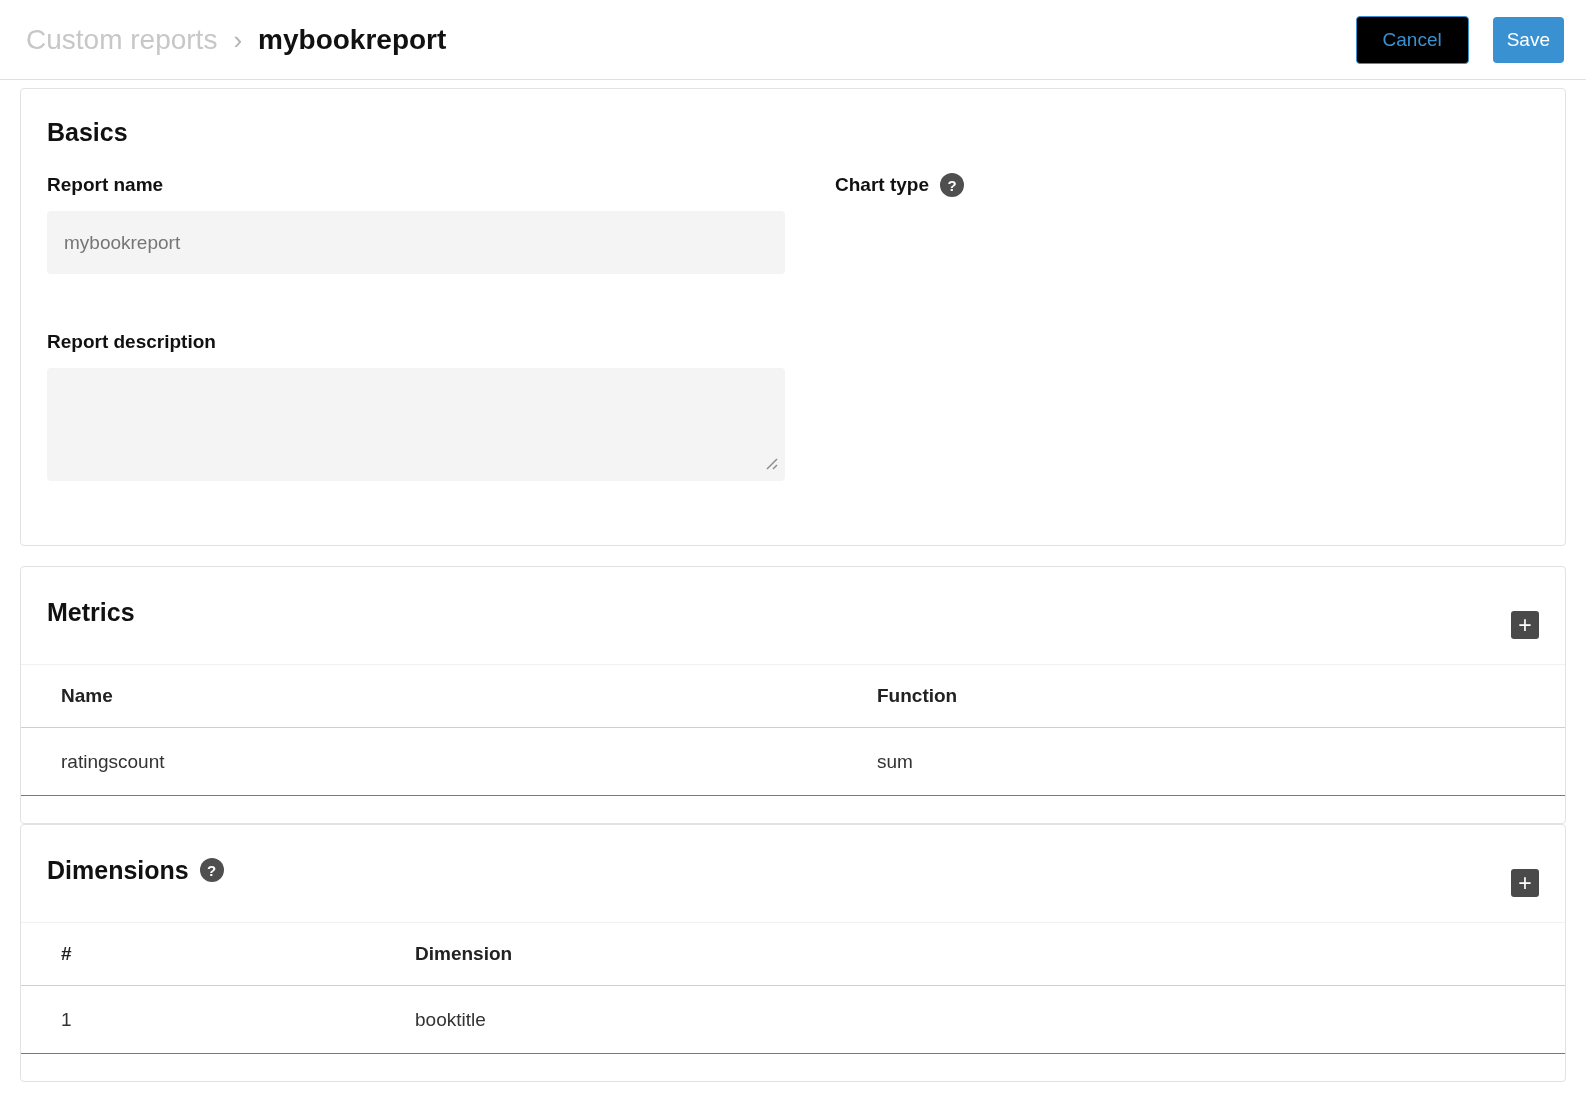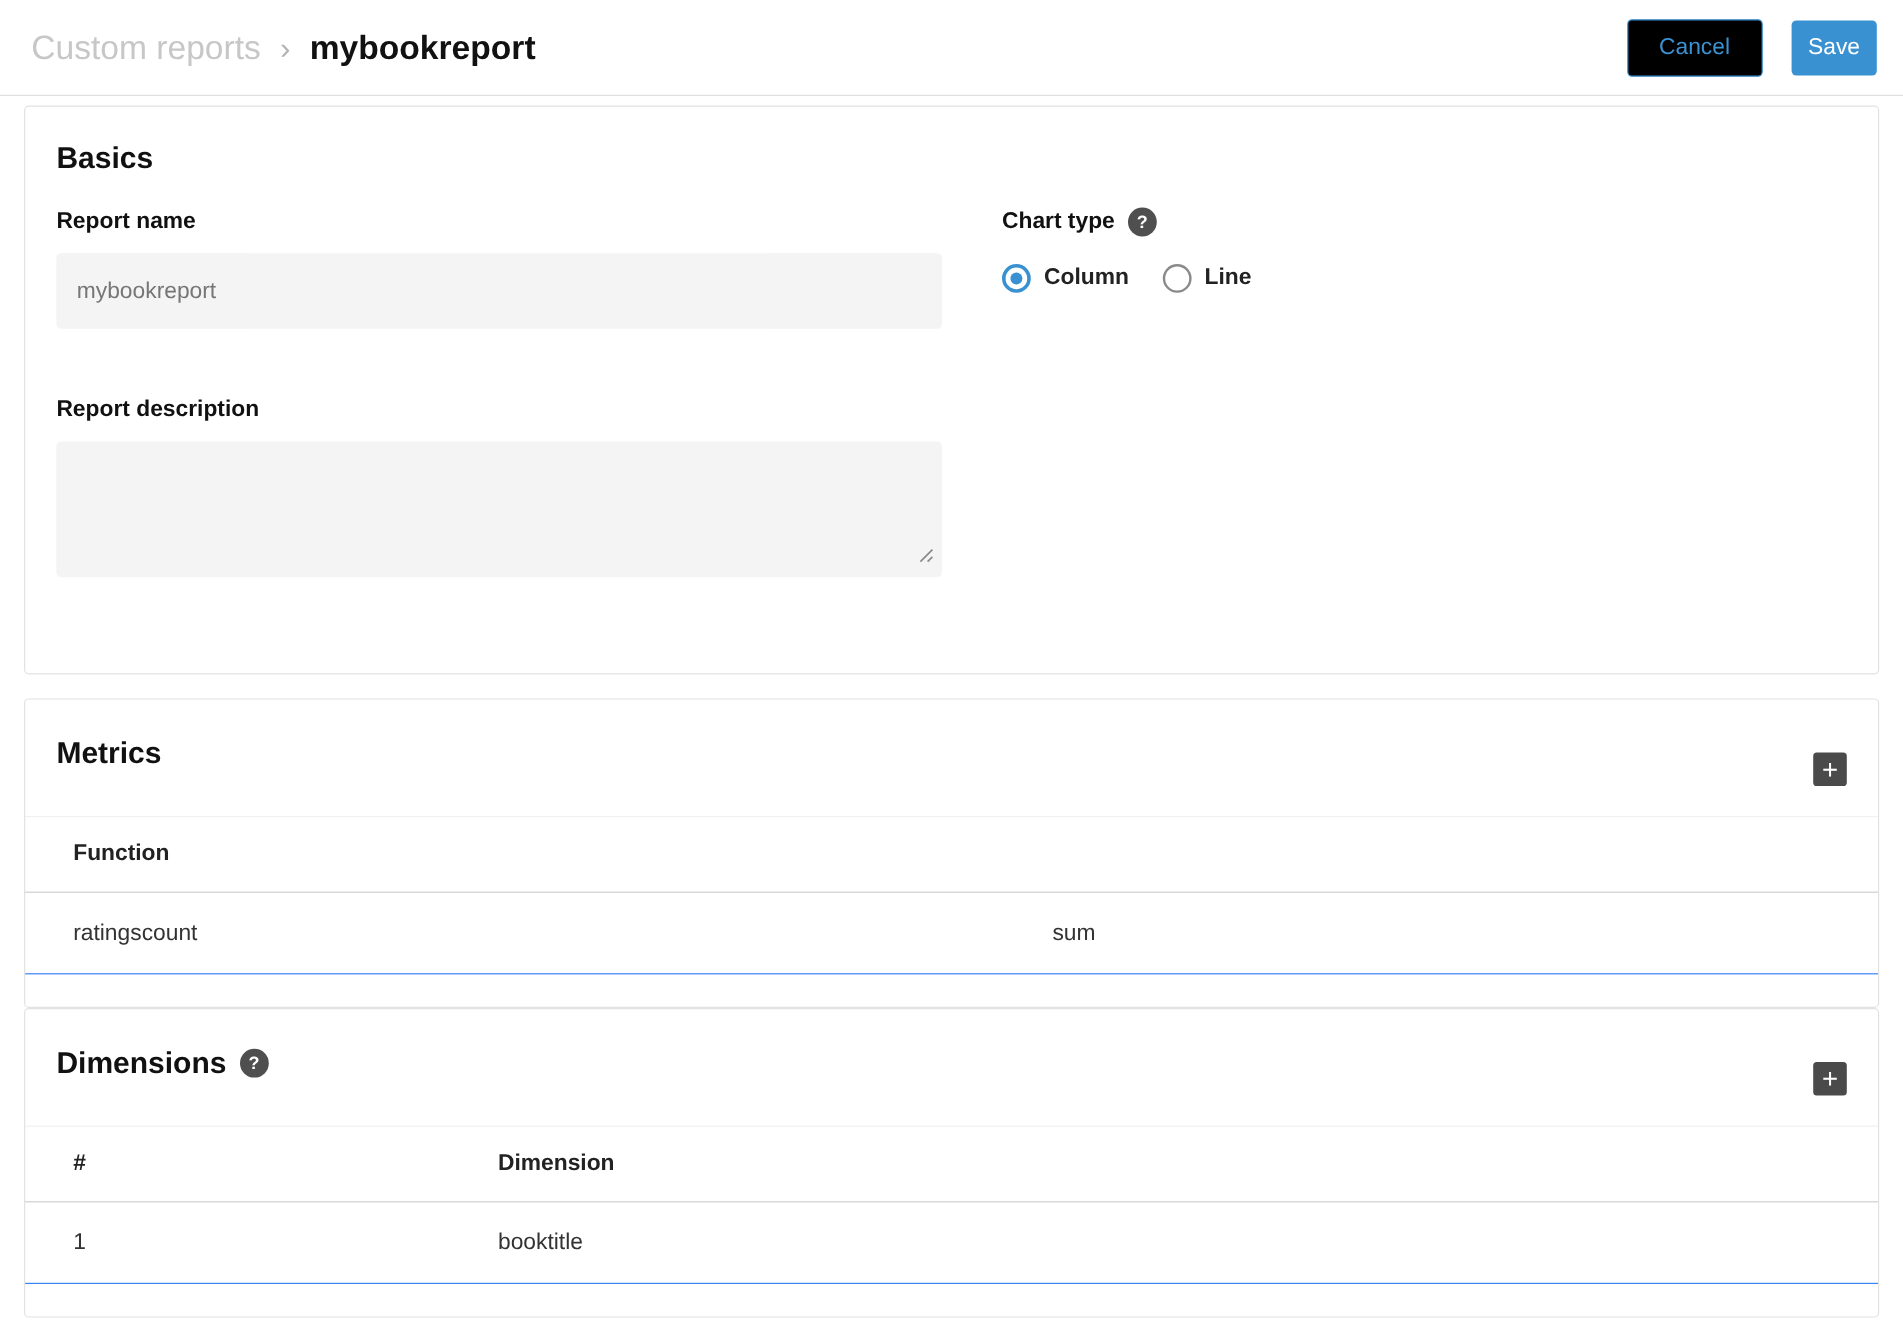--- a/index.html
+++ b/index.html
@@ -36,21 +36,21 @@
     background:var(--accent); color:#fff; border:none;text-align:center;
   }
 
   
   .content { padding:8px 20px 0; }
   .card {
     background:#fff;
     border:1px solid #e2e2e2;
     border-radius:4px;
   }
-  .card-basics { padding:28px 26px 80px; margin-bottom:20px; }
+  .card-basics { padding:28px 26px 64px; margin-bottom:20px; }
   .section-title { font-size:25px; font-weight:700; color:#111; line-height:30px; }
 
   .basics-body { display:flex; margin-top:26px; }
   .basics-left { width:738px; flex:none; }
   .basics-right { flex:1; margin-left:50px; }
 
   .field-label { font-size:19px; font-weight:700; color:#111; line-height:24px; }
   .text-input {
     margin-top:14px;
     width:738px; height:63px;
@@ -160,42 +160,33 @@
               <line x1="13" y1="9" x2="9" y2="13" stroke="#8a8a8a" stroke-width="1.4"></line>
             </svg>
           </span>
         </div>
       </div>
       <div class="basics-right">
         <div class="label-row">
           <span class="field-label">Chart type</span>
           <span class="help-icon">?</span>
         </div>
-        <div class="radio-row">
-          <label class="radio-option">
-            <span class="radio checked"></span>
-            <span class="radio-label">Column</span>
-          </label>
-          <label class="radio-option">
-            <span class="radio"></span>
-            <span class="radio-label">Line</span>
-          </label>
-        </div>
       </div>
     </div>
   </div>
 
   <div class="card card-table">
     <div class="card-head">
       <div class="card-head-left">
         <span class="section-title">Metrics</span>
       </div>
       <button class="add-btn">+</button>
     </div>
     <div class="trow head">
+      <div class="col-m1">Name</div>
       <div class="col-m2">Function</div>
     </div>
     <div class="trow data">
       <div class="col-m1">ratingscount</div>
       <div class="col-m2">sum</div>
     </div>
     <div class="table-pad"></div>
   </div>
 
   <div class="card card-table">

